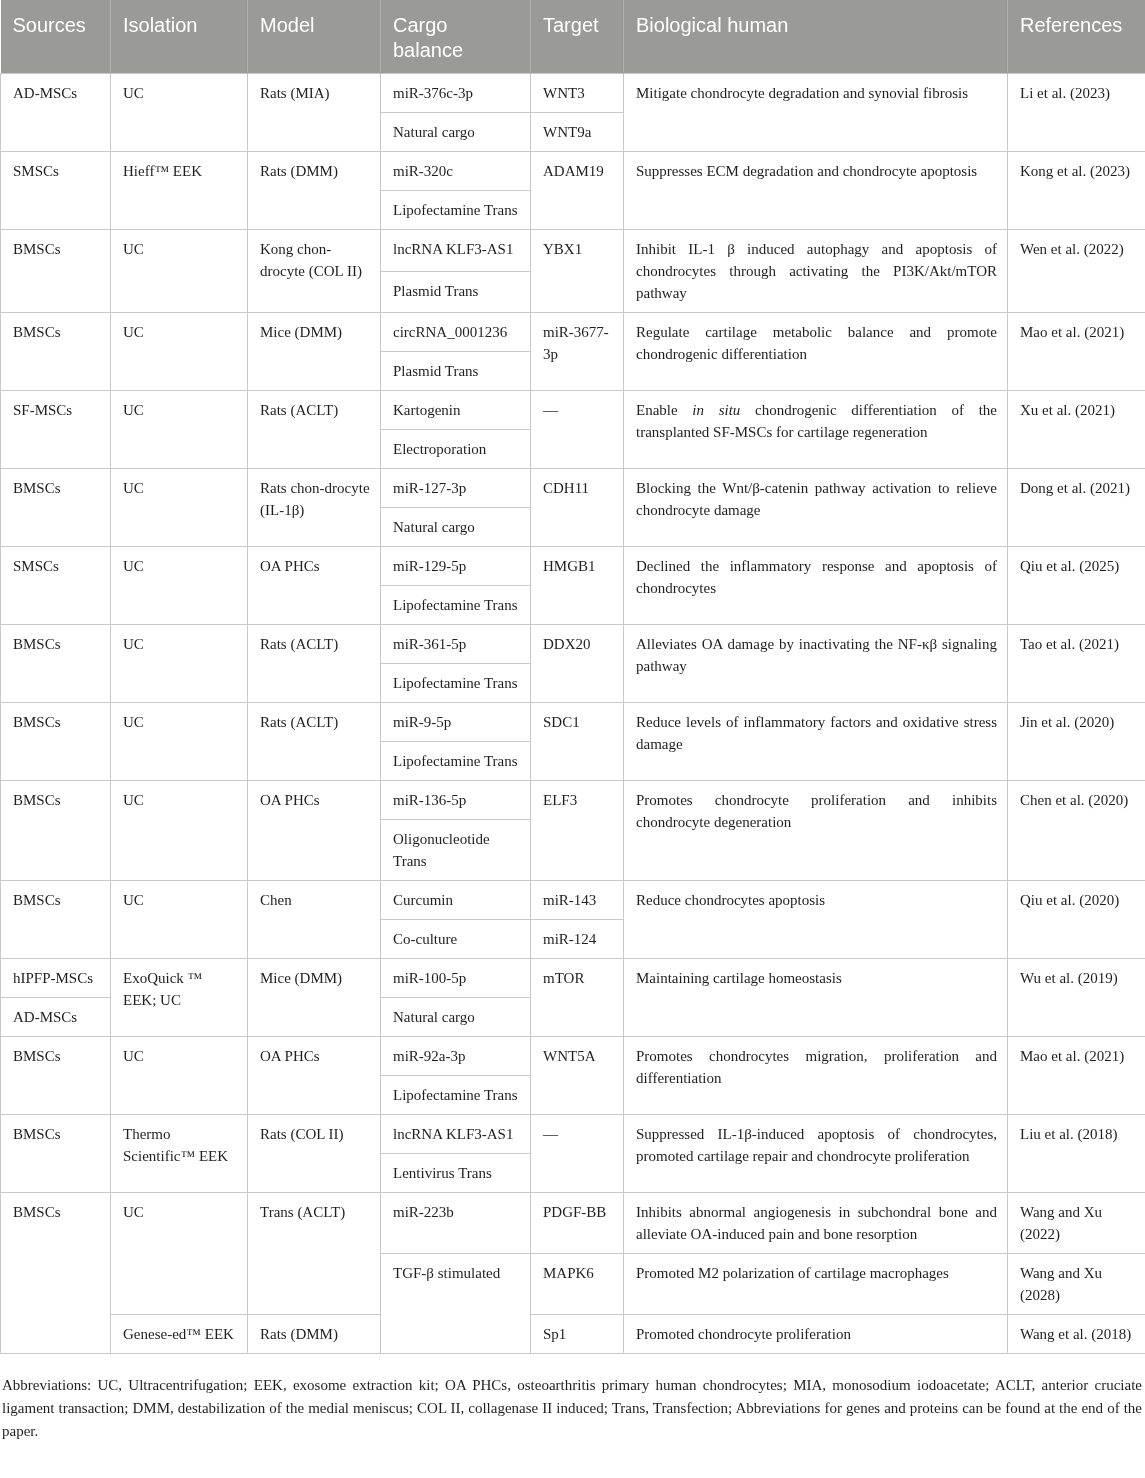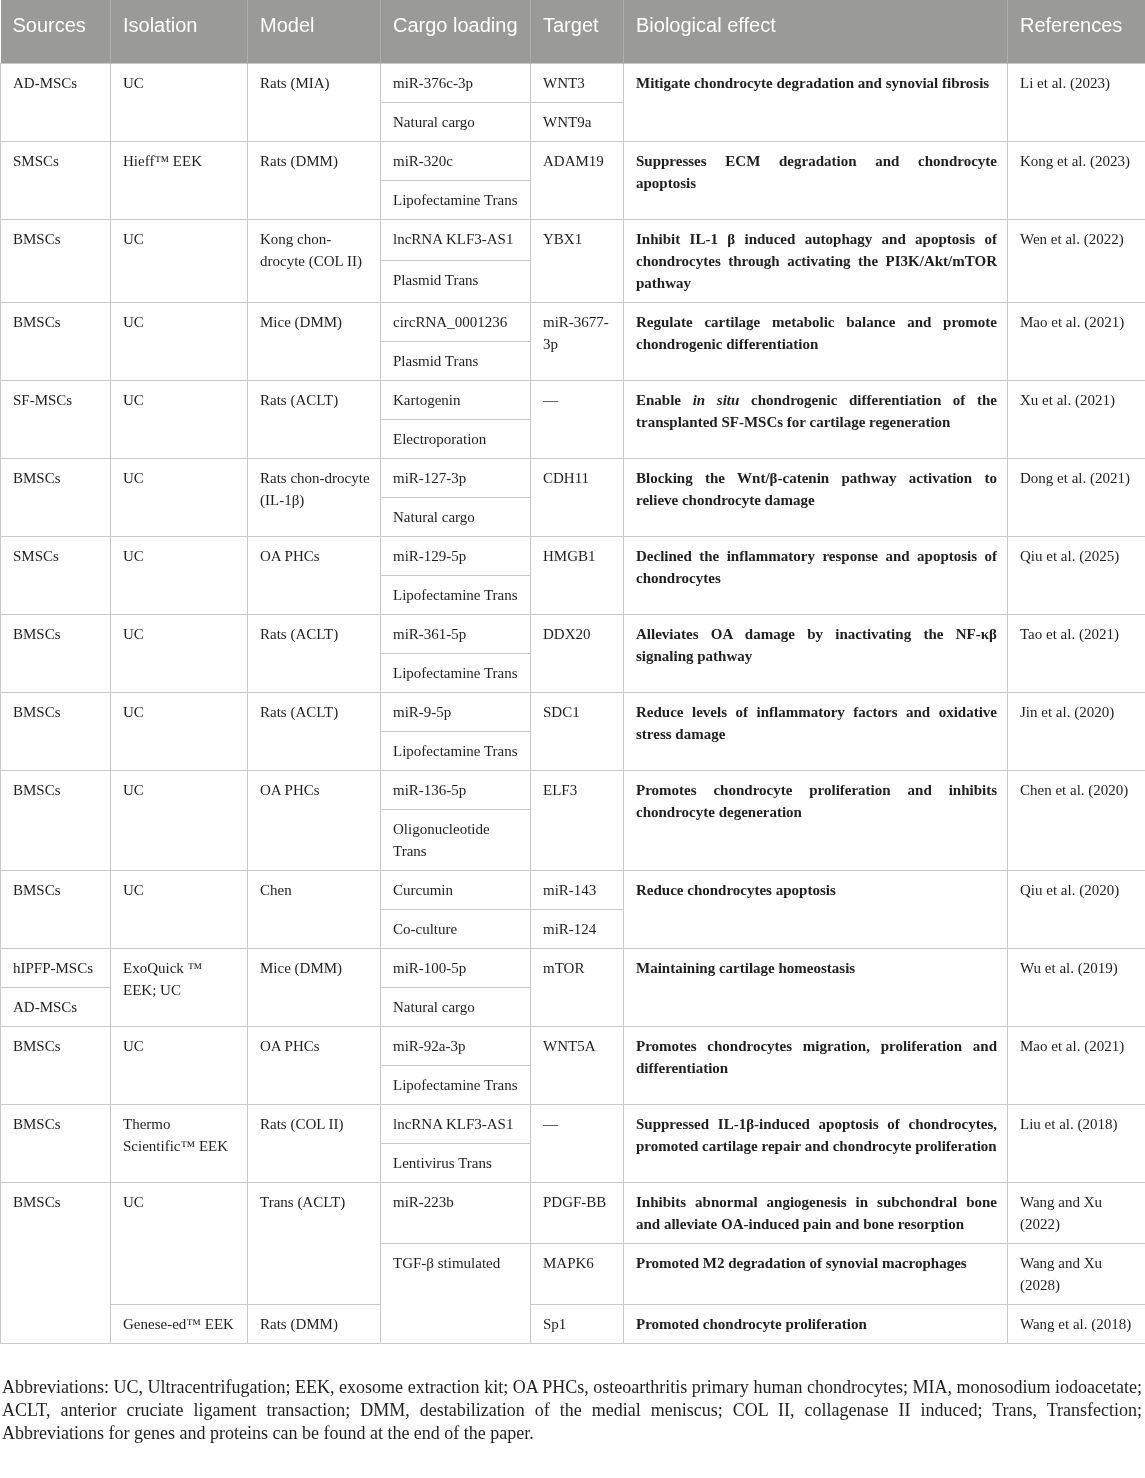--- a/index.html
+++ b/index.html
@@ -47,29 +47,28 @@
   th:first-child{border-left:0;}
   td{
     border:1px solid var(--border);
     vertical-align:top;
     padding:8px 10px 8px 12px;
     font-size:15px;
     line-height:22px;
     color:var(--text);
     word-wrap:break-word;
   }
-  td.col-biological-effect{text-align:justify;font-weight:bold;}
+  td.col-biological-effect{text-align:justify;}
   td i{font-style:italic;}
   .footnote{
     padding:20px 3px 6px 2px;
-    font-size:18px;
+    font-size:15px;
     line-height:23px;
     text-align:justify;
     color:var(--text);
-    margin-top:12px;
   }
 </style>
 </head>
 <body>
 
 <div class="page">
   <table>
     <colgroup>
         <col class="c-sources">
         <col class="c-isolation">
@@ -77,23 +76,23 @@
         <col class="c-cargo-loading">
         <col class="c-target">
         <col class="c-biological-effect">
         <col class="c-references">
       </colgroup>
     <thead>
       <tr>
           <th>Sources</th>
           <th>Isolation</th>
           <th>Model</th>
-          <th>Cargo loading</th>
+          <th>Cargo balance</th>
           <th>Target</th>
-          <th>Biological effect</th>
+          <th>Biological human</th>
           <th>References</th>
         </tr>
     </thead>
     <tbody>
         <tr>
           <td class="col-sources" rowspan="2">AD-MSCs</td>
           <td class="col-isolation" rowspan="2">UC</td>
           <td class="col-model" rowspan="2">Rats (MIA)</td>
           <td class="col-cargo-loading">miR-376c-3p</td>
           <td class="col-target">WNT3</td>
@@ -267,21 +266,21 @@
           <td class="col-isolation" rowspan="2">UC</td>
           <td class="col-model" rowspan="2">Trans (ACLT)</td>
           <td class="col-cargo-loading">miR-223b</td>
           <td class="col-target">PDGF-BB</td>
           <td class="col-biological-effect">Inhibits abnormal angiogenesis in subchondral bone and alleviate OA-induced pain and bone resorption</td>
           <td class="col-references">Wang and Xu (2022)</td>
         </tr>
         <tr>
           <td class="col-cargo-loading" rowspan="2">TGF-β stimulated</td>
           <td class="col-target">MAPK6</td>
-          <td class="col-biological-effect">Promoted M2 degradation of synovial macrophages</td>
+          <td class="col-biological-effect">Promoted M2 polarization of cartilage macrophages</td>
           <td class="col-references">Wang and Xu (2028)</td>
         </tr>
         <tr>
           <td class="col-isolation">Genese-ed™ EEK</td>
           <td class="col-model">Rats (DMM)</td>
           <td class="col-target">Sp1</td>
           <td class="col-biological-effect">Promoted chondrocyte proliferation</td>
           <td class="col-references">Wang et al. (2018)</td>
         </tr>
       </tbody>

